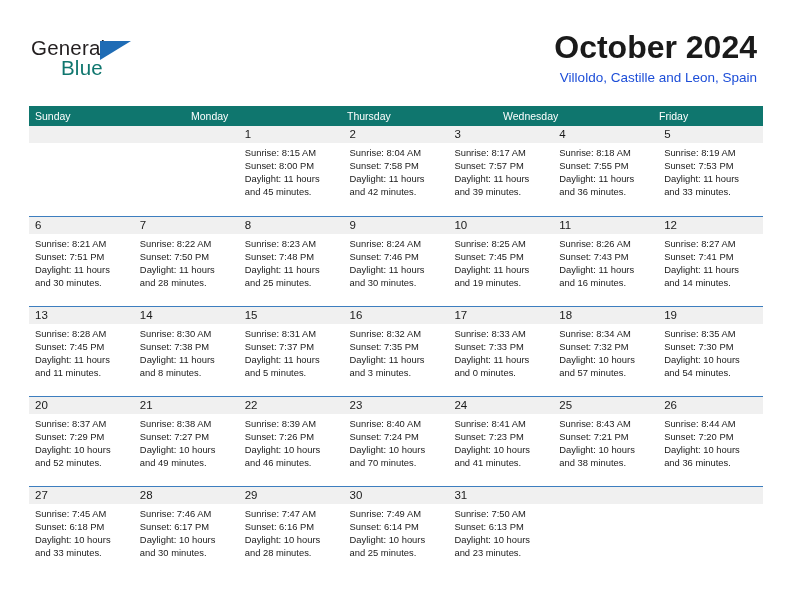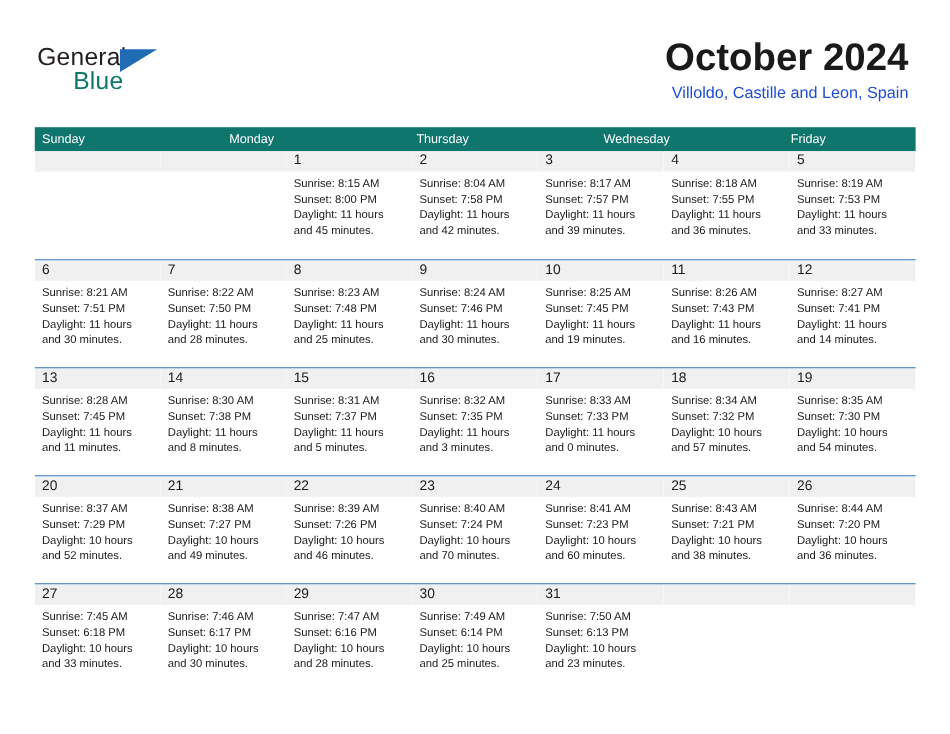--- a/index.html
+++ b/index.html
@@ -410,21 +410,21 @@
               <div>Daylight: 10 hours</div>
               <div>and 70 minutes.</div>
             </div>
           </div>
           <div class="day-cell">
             <div class="day-number">24</div>
             <div class="day-info">
               <div>Sunrise: 8:41 AM</div>
               <div>Sunset: 7:23 PM</div>
               <div>Daylight: 10 hours</div>
-              <div>and 60 minutes.</div>
+              <div>and 41 minutes.</div>
             </div>
           </div>
           <div class="day-cell">
             <div class="day-number">25</div>
             <div class="day-info">
               <div>Sunrise: 8:43 AM</div>
               <div>Sunset: 7:21 PM</div>
               <div>Daylight: 10 hours</div>
               <div>and 38 minutes.</div>
             </div>

